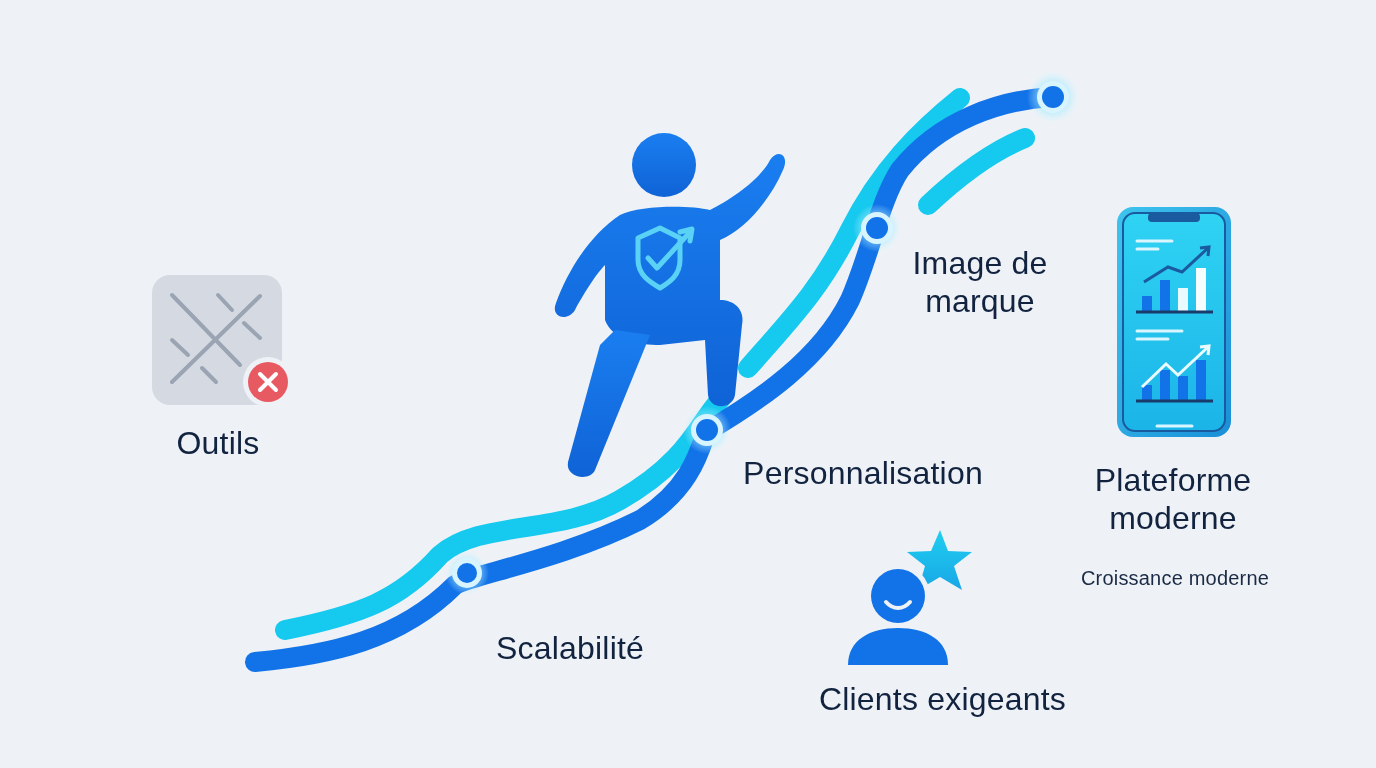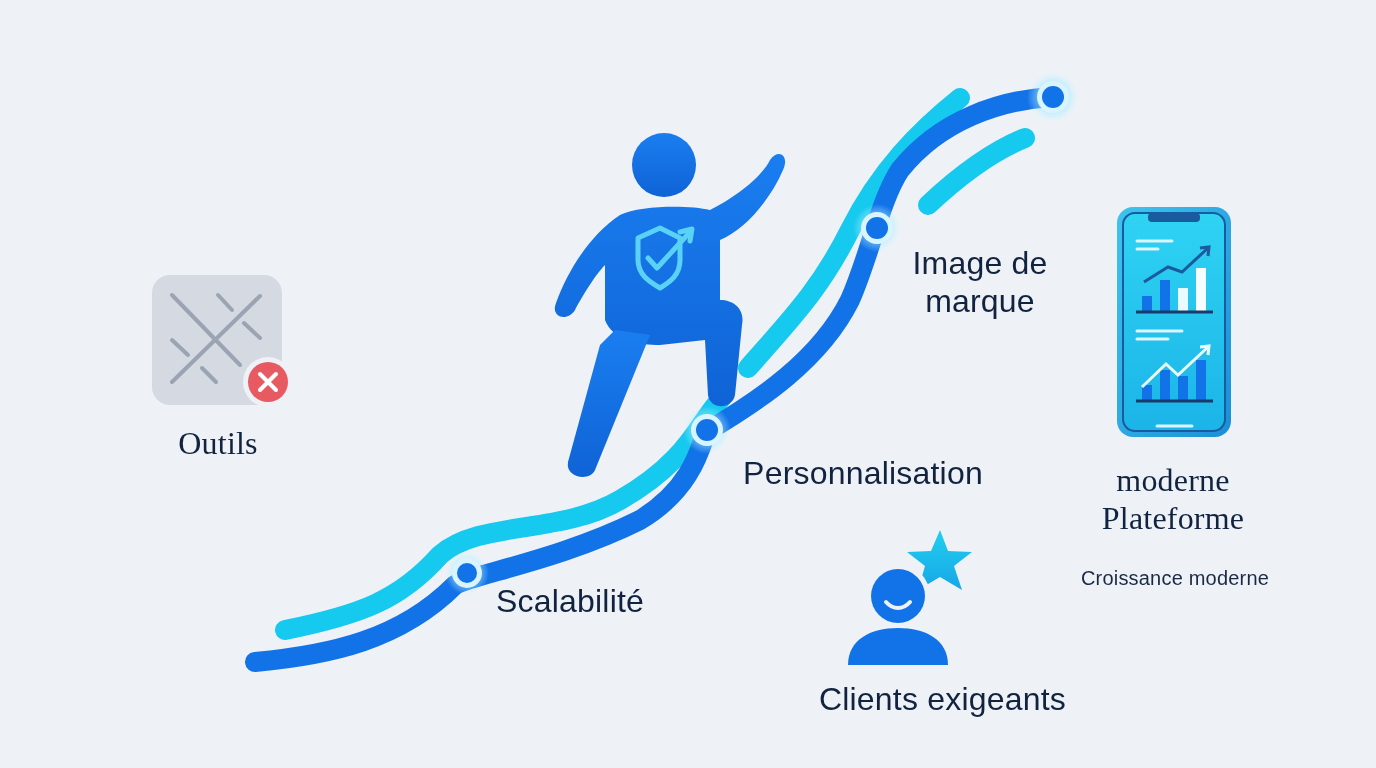--- a/index.html
+++ b/index.html
@@ -20,21 +20,21 @@
       left: 0; top: 0;
       width: 1376px; height: 768px;
     }
     .label {
       position: absolute;
       text-align: center;
       color: #12233f;
       line-height: 1.2;
       letter-spacing: 0.2px;
     }
-    .label.lg { font-size: 32px; font-family: Liberation Serif, serif; }
+    .label.lg { font-size: 32px; }
     .label.md { font-size: 32px; }
     .label.sm { font-size: 20px; color: #1b2a44; }
     svg { display: block; }
   </style>
 </head>
 <body>
 
 <div class="canvas">
 
   <svg width="1376" height="768" viewBox="0 0 1376 768" style="position:absolute;left:0;top:0;">
@@ -161,39 +161,39 @@
       <circle cx="898" cy="596" r="27" fill="#1273e8"></circle>
       <path d="M886 602 C 893 610, 903 610, 910 602" fill="none" stroke="#eef2f7" stroke-width="4" stroke-linecap="round"></path>
       <path d="M848 665 C 848 640, 870 628, 898 628 C 926 628, 948 640, 948 665 Z" fill="#1273e8"></path>
     </g>
   </svg>
 
   <div class="label lg" style="left:120px; top:424px; width:196px;">
     <div>Outils</div>
   </div>
 
-  <div class="label md" style="left:470px; top:582px; width:200px;">
+  <div class="label md" style="left:470px; top:629px; width:200px;">
     <span>Scalabilité</span>
   </div>
 
   <div class="label md" style="left:715px; top:454px; width:296px;">
     <span>Personnalisation</span>
   </div>
 
   <div class="label md" style="left:890px; top:244px; width:180px;">
     <div>Image de</div>
     <div>marque</div>
   </div>
 
   <div class="label md" style="left:750px; top:680px; width:316px;text-align:right;">
     <span>Clients exigeants</span>
   </div>
 
   <div class="label lg" style="left:1068px; top:461px; width:210px;">
+    <div>Plateforme</div>
     <div>moderne</div>
-    <div>Plateforme</div>
   </div>
 
   <div class="label sm" style="left:1062px; top:566px; width:226px;">
     <span>Croissance moderne</span>
   </div>
 
 </div>
 
 </body></html>

